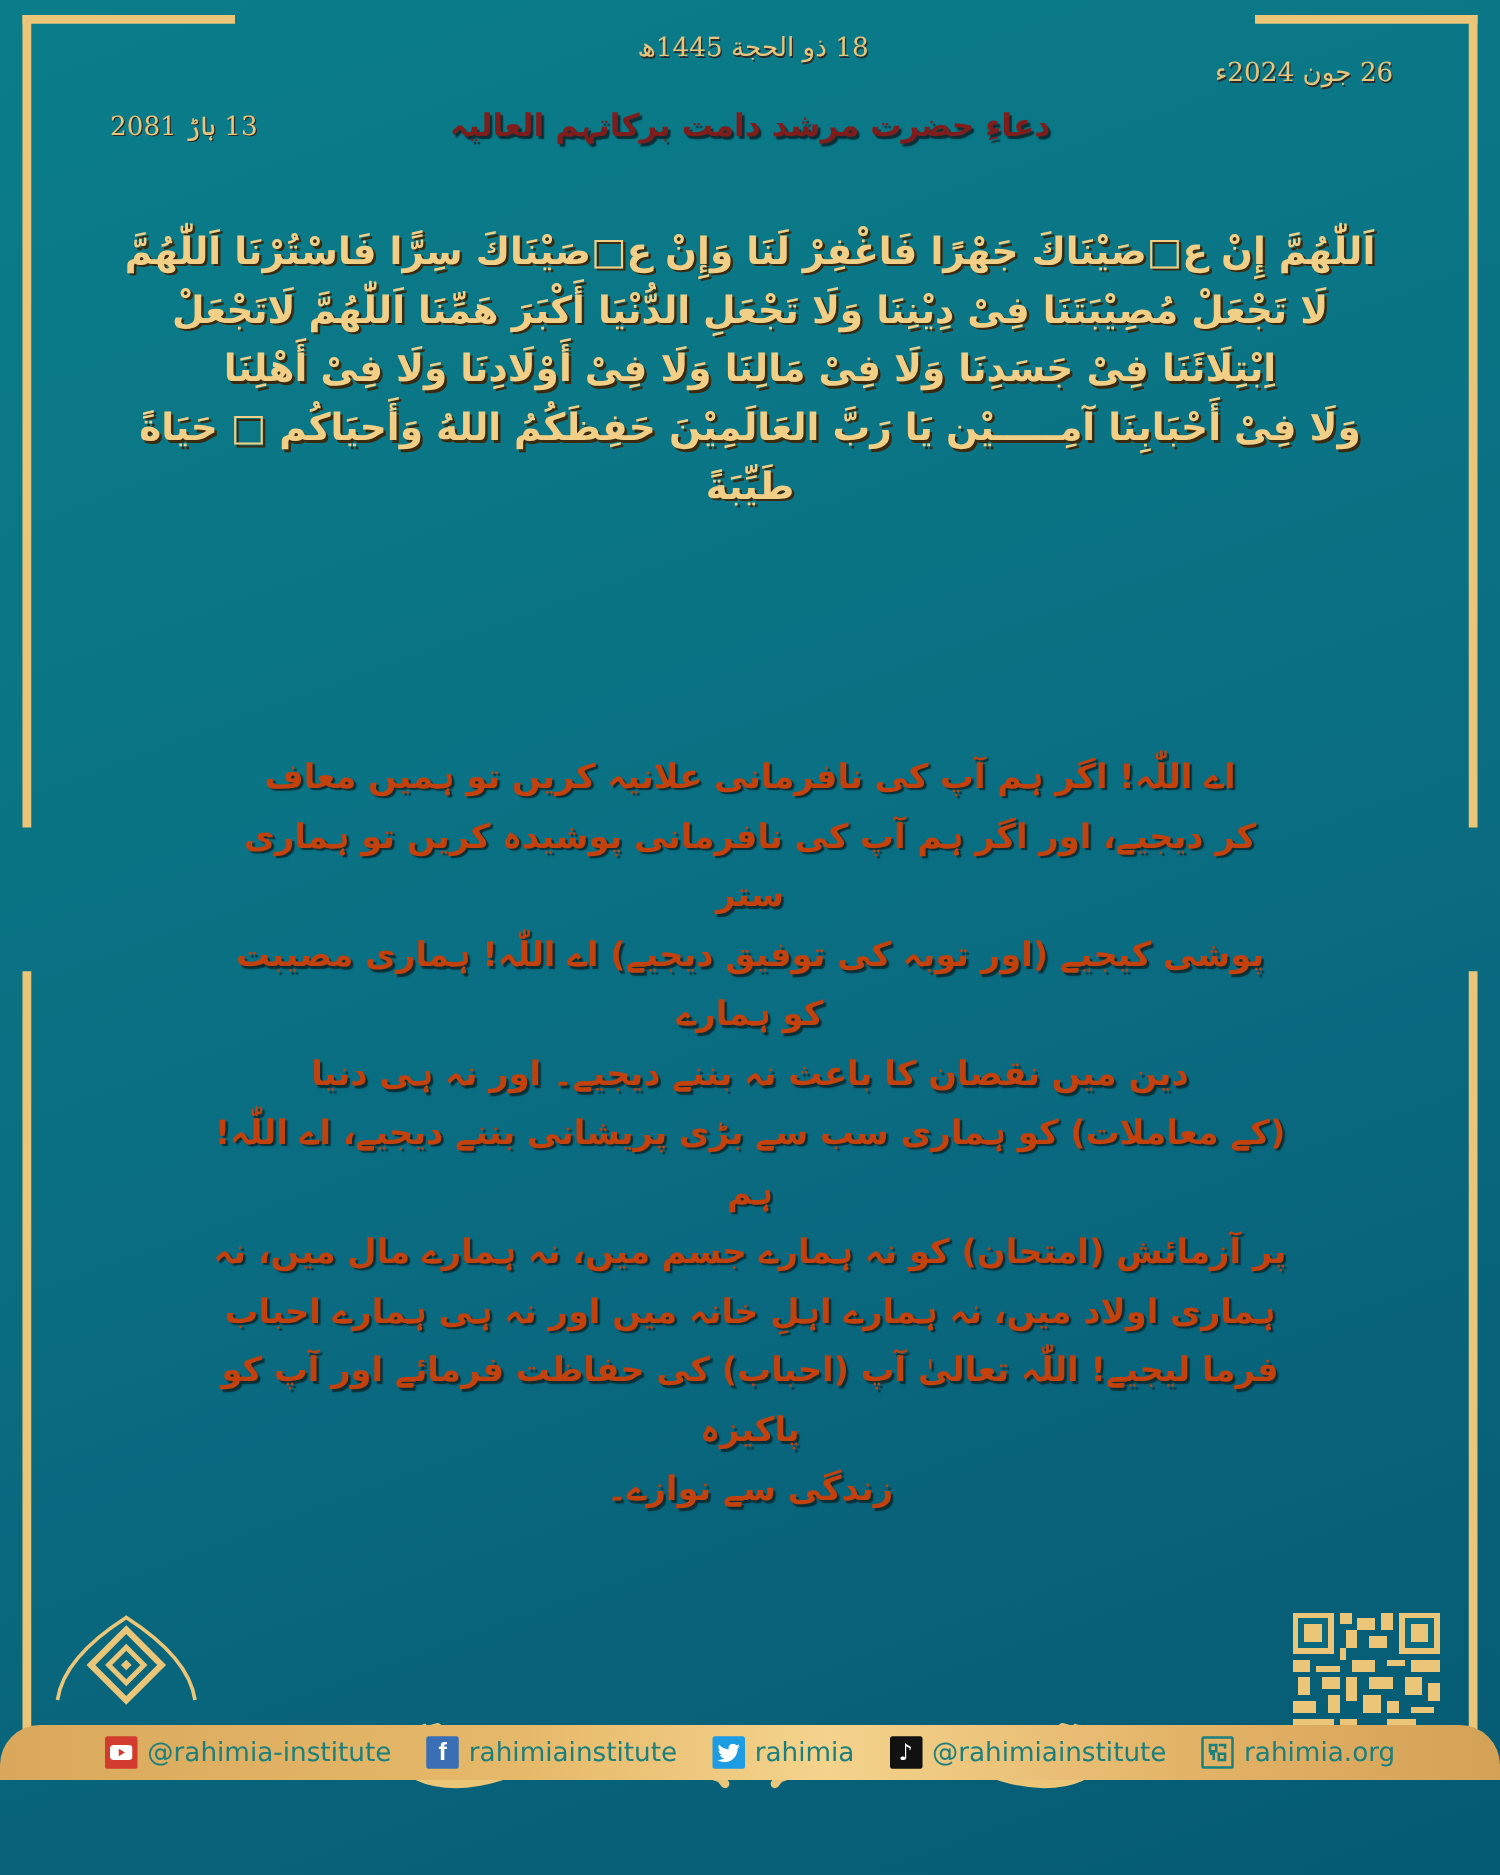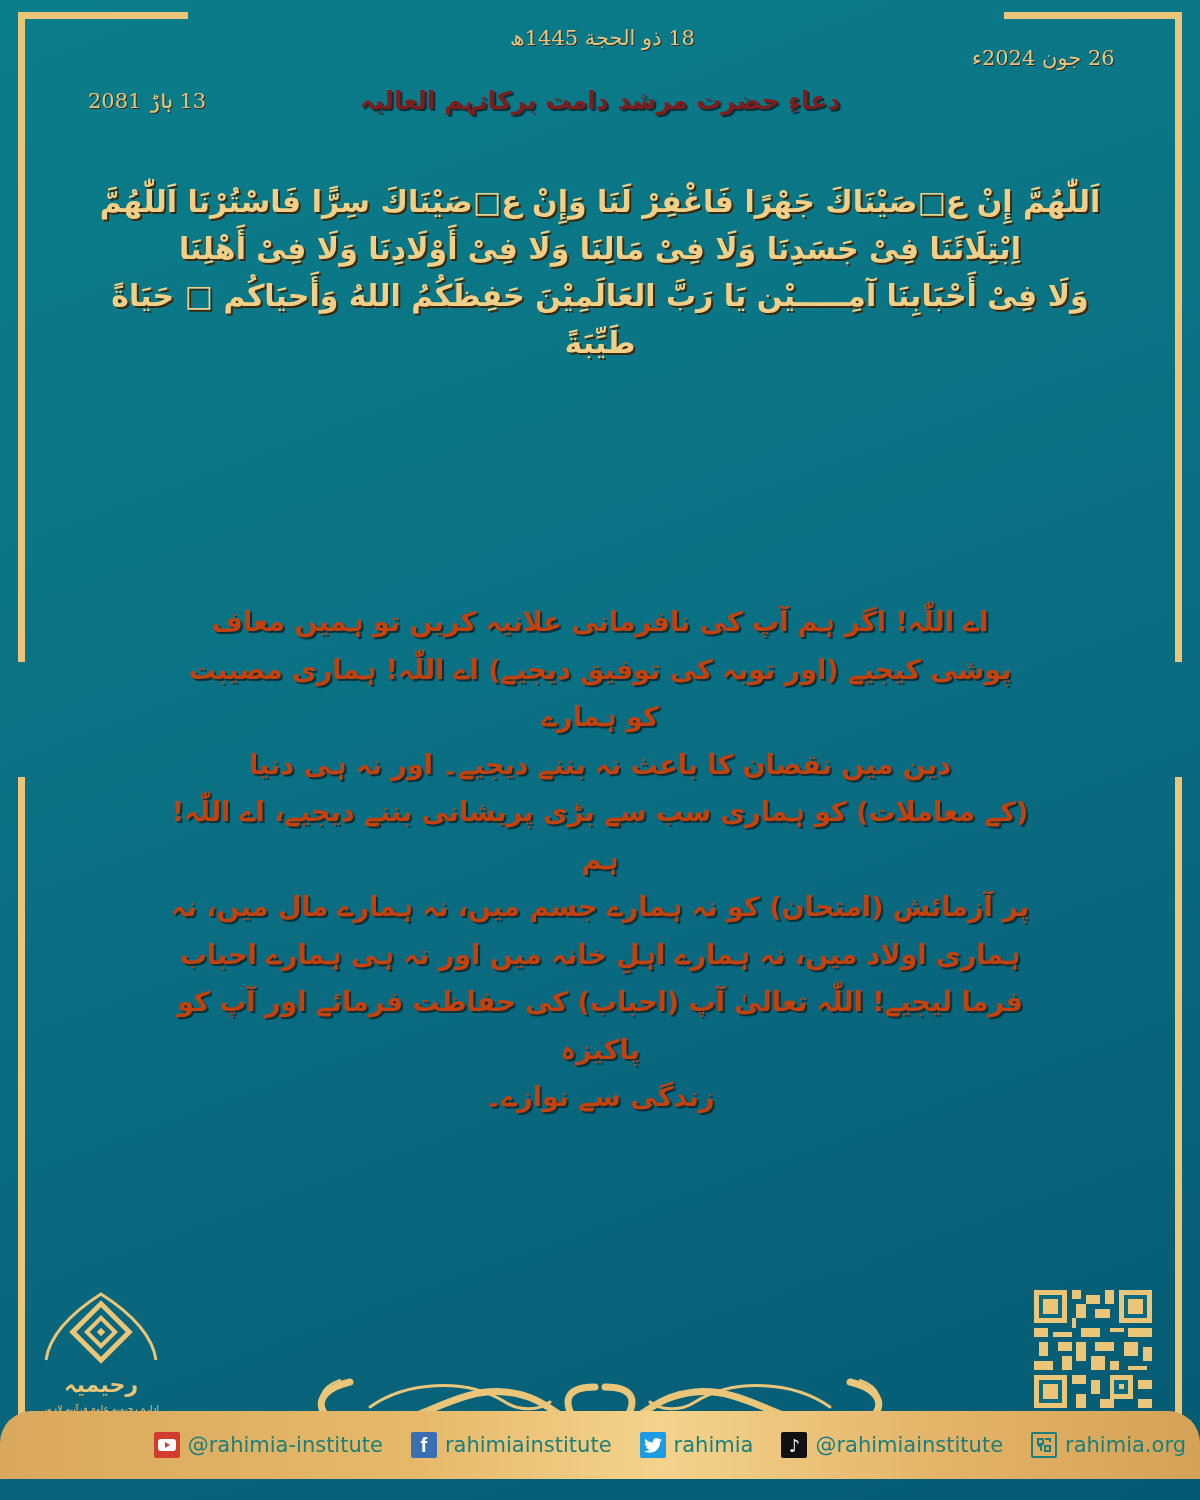--- a/index.html
+++ b/index.html
@@ -29,24 +29,24 @@
     position:absolute; left:170px; right:170px; top:598px;
     direction:rtl; text-align:center;
     font-family:"DejaVu Sans", sans-serif; font-weight:bold;
     font-size:27px; line-height:47.5px; color:#c2410c;
     text-shadow:2px 2px 1px #0b2f36;
   }
   .logo { position:absolute; left:36px; top:1282px; width:130px; height:140px; }
   .qr { position:absolute; left:1033px; top:1290px; width:120px; height:118px; }
   .ornament { position:absolute; left:305px; top:1372px; width:590px; height:60px; }
   .footer {
-    position:absolute; left:0; right:0; top:1411px; height:68px;
+    position:absolute; left:0; right:0; top:1380px; height:44px;
     background: linear-gradient(90deg, #d9a85c 0%, #e6b96a 35%, #f4d38c 55%, #e2b266 80%, #d4a257 100%);
     border-radius:32px 32px 0 0;
-    display:flex; align-items:center; justify-content:flex-end;
+    display:flex; align-items:center; justify-content:center;
   }
   .social {
     display:flex; align-items:center; margin:0 14px;
     font-family:"DejaVu Sans", sans-serif; font-size:21px; color:#1b7f7c;
   }
   .ico {
     width:26px; height:26px; display:inline-flex; align-items:center; justify-content:center;
     margin-right:8px; border-radius:2px;
   }
 </style>
@@ -63,27 +63,29 @@
 <div class="frame" style="left:986px;top:1415px;width:196px;height:7px;"></div>
 
 <div class="date" style="left:510px;top:26px;">18 ذو الحجة 1445ھ</div>
 <div class="date" style="left:972px;top:46px;">26 جون 2024ء</div>
 <div class="date" style="left:88px;top:46px;margin-top:43px;">13 ہاڑ 2081</div>
 
 <div class="title">دعاءِ حضرت مرشد دامت برکاتہم العالیہ</div>
 
 <div class="dua">
   <div>اَللّٰھُمَّ إِنْ ع□صَیْنَاكَ جَھْرًا فَاغْفِرْ لَنَا وَإِنْ ع□صَیْنَاكَ سِرًّا فَاسْتُرْنَا اَللّٰھُمَّ</div>
+  <div>لَا تَجْعَلْ مُصِیْبَتَنَا فِیْ دِیْنِنَا وَلَا تَجْعَلِ الدُّنْیَا أَكْبَرَ هَمِّنَا اَللّٰھُمَّ لَاتَجْعَلْ</div>
   <div>اِبْتِلَائَنَا فِیْ جَسَدِنَا وَلَا فِیْ مَالِنَا وَلَا فِیْ أَوْلَادِنَا وَلَا فِیْ أَھْلِنَا</div>
   <div>وَلَا فِیْ أَحْبَابِنَا آمِـــــیْن یَا رَبَّ العَالَمِیْنَ حَفِظَكُمُ اللهُ وَأَحیَاكُم □ حَیَاةً</div>
   <div>طَیِّبَةً</div>
 </div>
 
 <div class="urdu">
   <div>اے اللّٰہ! اگر ہم آپ کی نافرمانی علانیہ کریں تو ہمیں معاف</div>
+  <div>کر دیجیے، اور اگر ہم آپ کی نافرمانی پوشیدہ کریں تو ہماری ستر</div>
   <div>پوشی کیجیے (اور توبہ کی توفیق دیجیے) اے اللّٰہ! ہماری مصیبت کو ہمارے</div>
   <div>دین میں نقصان کا باعث نہ بننے دیجیے۔ اور نہ ہی دنیا</div>
   <div>(کے معاملات) کو ہماری سب سے بڑی پریشانی بننے دیجیے، اے اللّٰہ! ہم</div>
   <div>پر آزمائش (امتحان) کو نہ ہمارے جسم میں، نہ ہمارے مال میں، نہ</div>
   <div>ہماری اولاد میں، نہ ہمارے اہلِ خانہ میں اور نہ ہی ہمارے احباب</div>
   <div>فرما لیجیے! اللّٰہ تعالیٰ آپ (احباب) کی حفاظت فرمائے اور آپ کو پاکیزہ</div>
   <div>زندگی سے نوازے۔</div>
 </div>
 
 <div class="logo">

